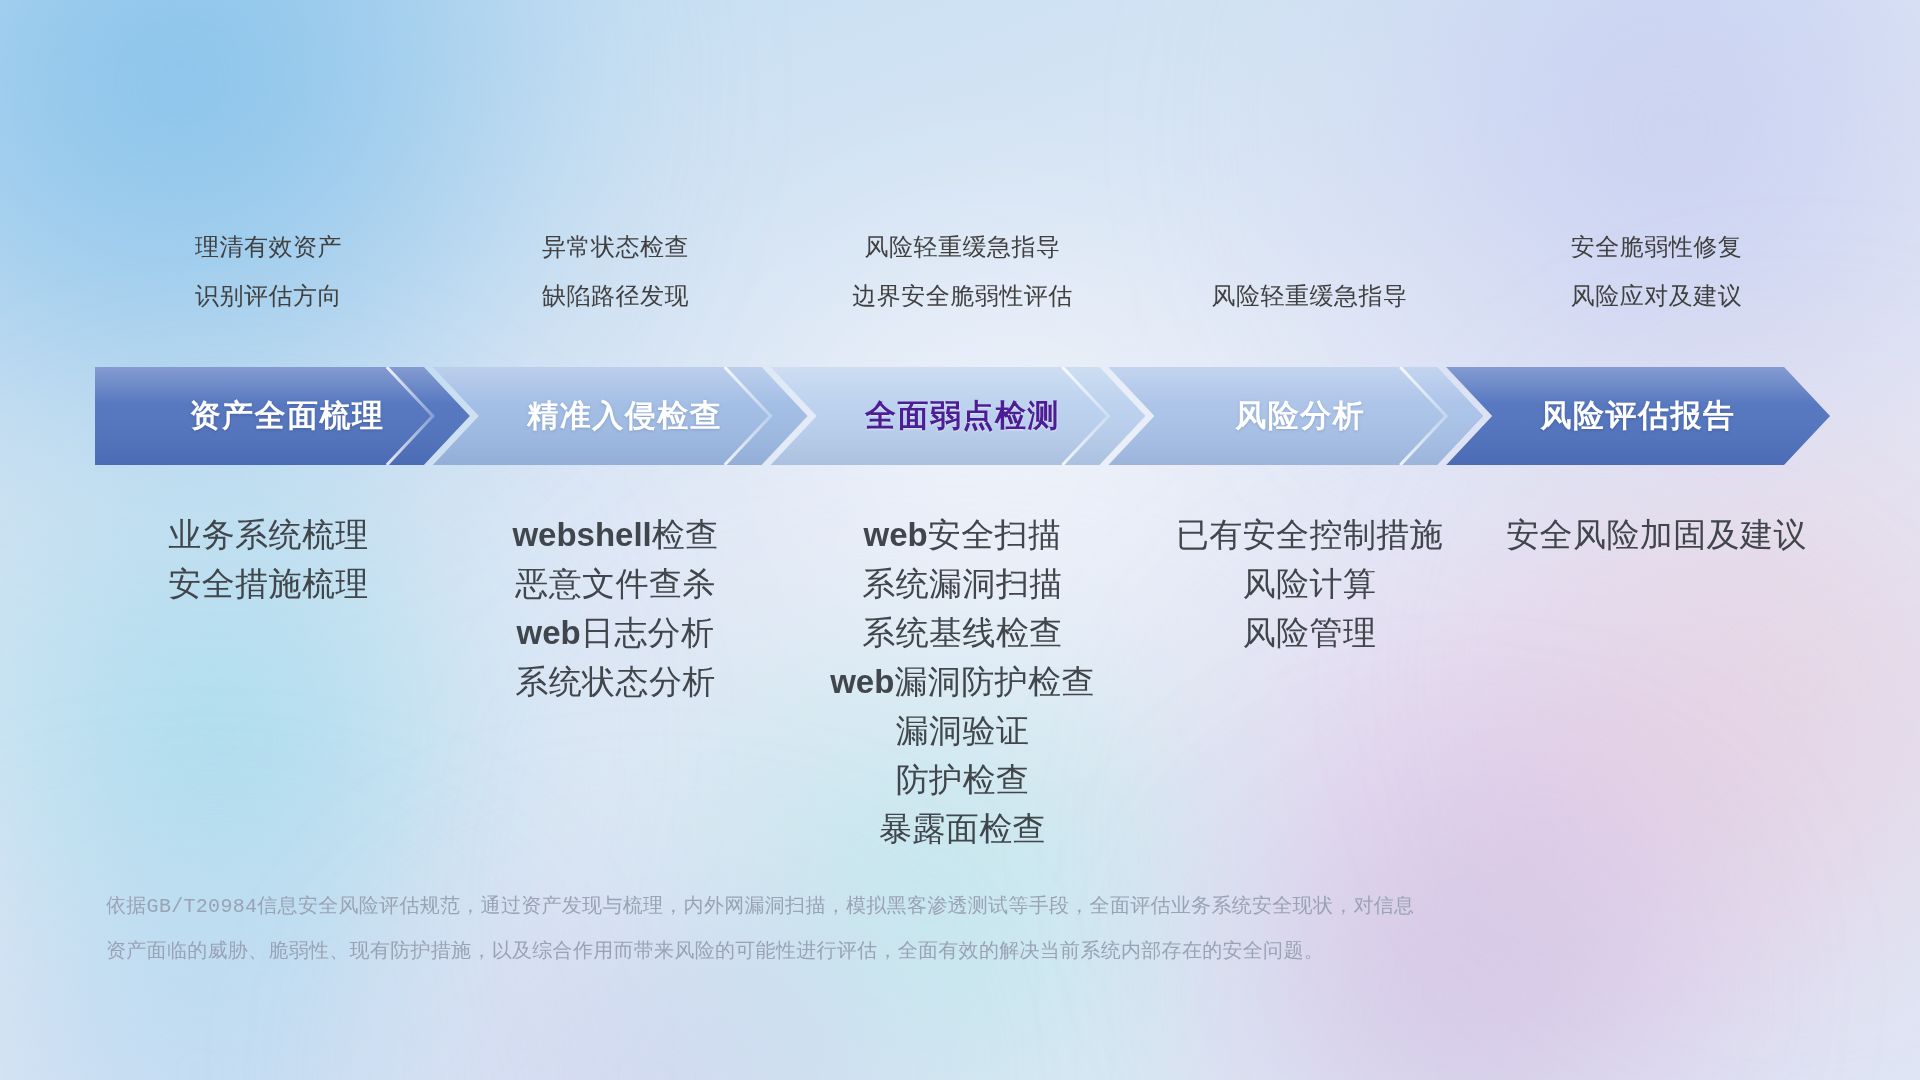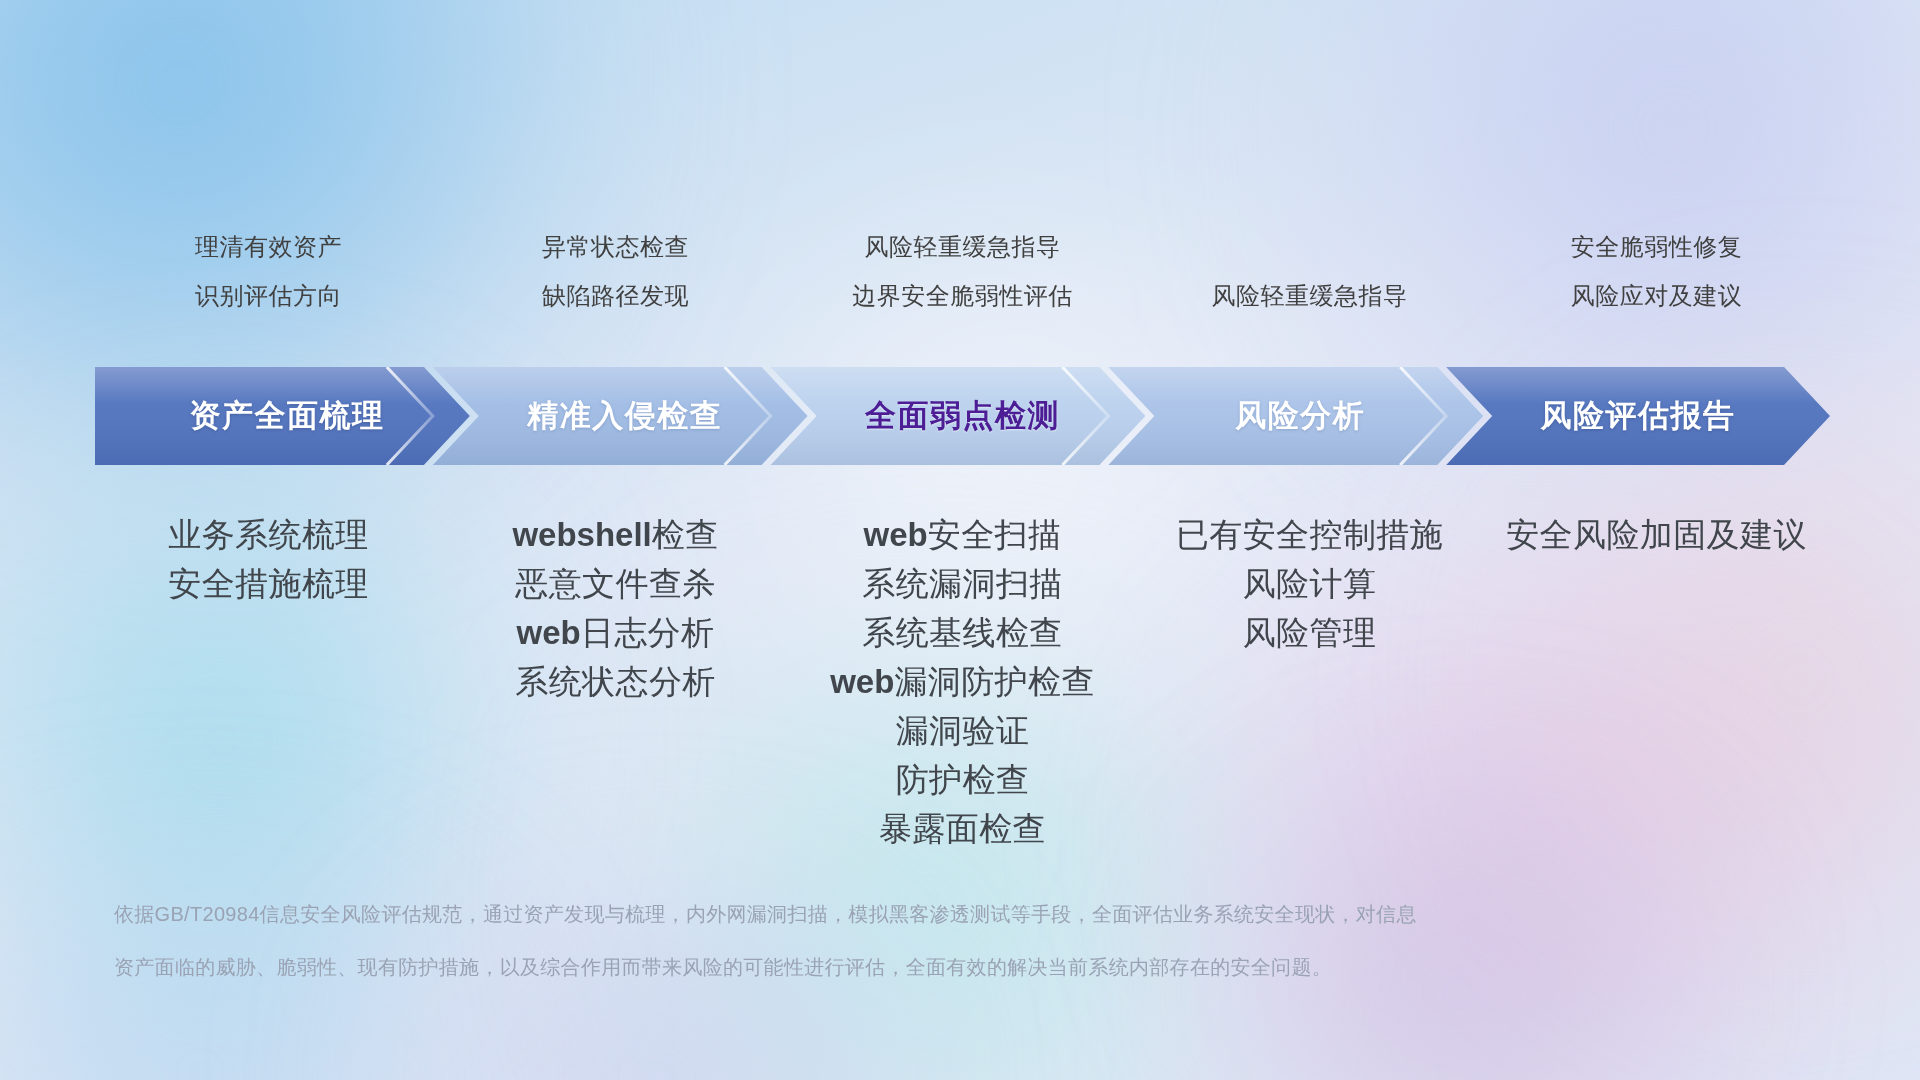--- a/index.html
+++ b/index.html
@@ -156,21 +156,21 @@
   #footer {
     position: absolute;
     left: 98px;
     top: 880px;
     width: 1560px;
     font-size: 20px;
     line-height: 37px;
     color: #9aa3b4;
     letter-spacing: 0.3px;
   }
-  #footer p { margin: 16px; }
+  #footer p { margin: 8px; font-family: Liberation Mono, monospace; }
 </style>
 </head>
 <body>
 
 <div id="bg-root">
   <div class="blob blob-a"></div>
   <div class="blob blob-b"></div>
   <div class="blob blob-c"></div>
   <div class="blob blob-d"></div>
   <div class="blob blob-e"></div>

